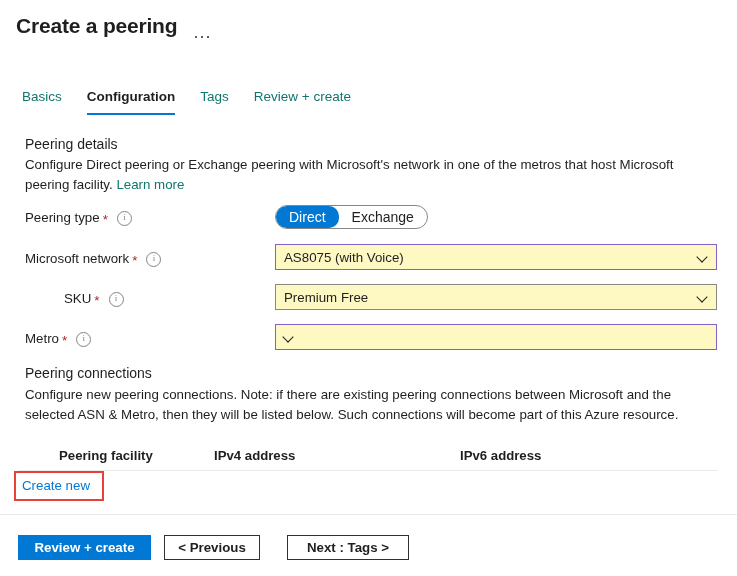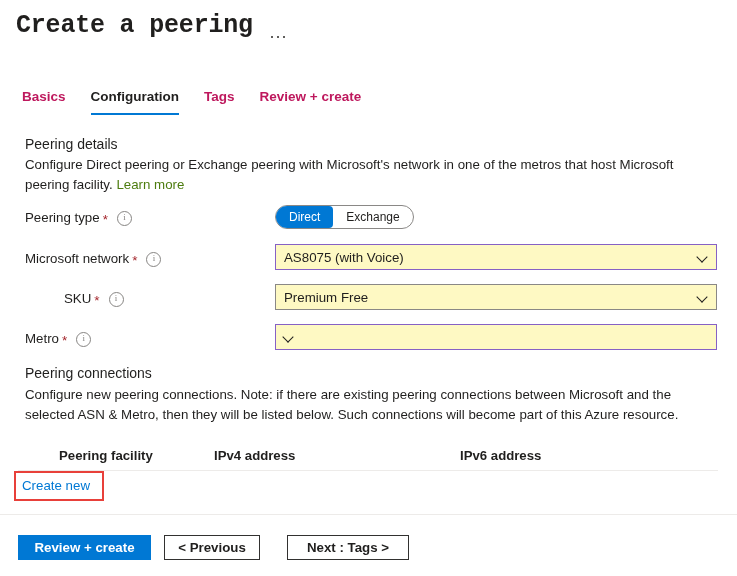--- a/index.html
+++ b/index.html
@@ -19,26 +19,25 @@
 
   
   .title-row {
     position: absolute;
     left: 16px;
     top: 8px;
     display: flex;
     align-items: center;
   }
   .page-title {
-    font-size: 25px;
+    font-size: 21px;
     font-weight: 600;
     color: #201f1e;
     letter-spacing: -0.2px;
     line-height: 32px;
-    font-family: Liberation Mono, monospace;
   }
   .ellipsis-btn {
     margin-left: 18px;
     display: flex;
     align-items: flex-end;
     height: 30px;
     padding-bottom: 6px;
     cursor: pointer;
   }
   .ellipsis-btn span {
@@ -53,28 +52,27 @@
   
   .tabs {
     position: absolute;
     left: 22px;
     top: 88px;
     display: flex;
     align-items: flex-start;
   }
   .tab {
     font-size: 13.5px;
-    color: #be185d;
+    color: #0f766e;
     padding: 0 0 9px 0;
     margin-right: 25px;
     cursor: pointer;
     position: relative;
     line-height: 18px;
     white-space: nowrap;
-    font-weight: bold;
   }
   .tab.active {
     font-weight: 700;
     color: #201f1e;
   }
   .tab.active::after {
     content: "";
     position: absolute;
     left: 0;
     right: 0;
@@ -93,21 +91,21 @@
   }
   .section-desc {
     position: absolute;
     left: 25px;
     font-size: 13.3px;
     color: #201f1e;
     line-height: 20px;
     width: 694px;
   }
   .link {
-    color: #4d7c0f;
+    color: #0f766e;
     text-decoration: none;
     cursor: pointer;
   }
 
   
   .field-label {
     position: absolute;
     left: 25px;
     font-size: 13.3px;
     color: #201f1e;
@@ -157,25 +155,25 @@
     border-radius: 13px;
     display: flex;
     align-items: center;
     background: #ffffff;
     padding: 0;
     box-sizing: border-box;
     cursor: pointer;
     overflow: hidden;
   }
   .toggle-opt {
-    font-size: 12px;
+    font-size: 14px;
     line-height: 22px;
     padding: 0 13px;
     color: #201f1e;
-    border-radius: 4px;
+    border-radius: 10px;
     white-space: nowrap;
   }
   .toggle-opt.sel {
     background: #0078d4;
     color: #ffffff;
     margin: 0;
     height: 22px;
   }
 
   

